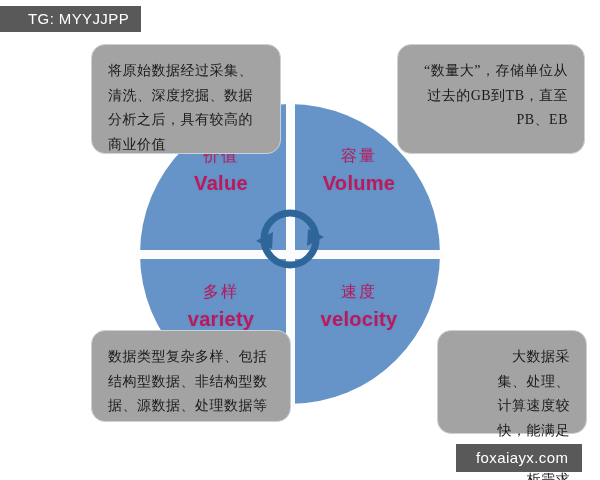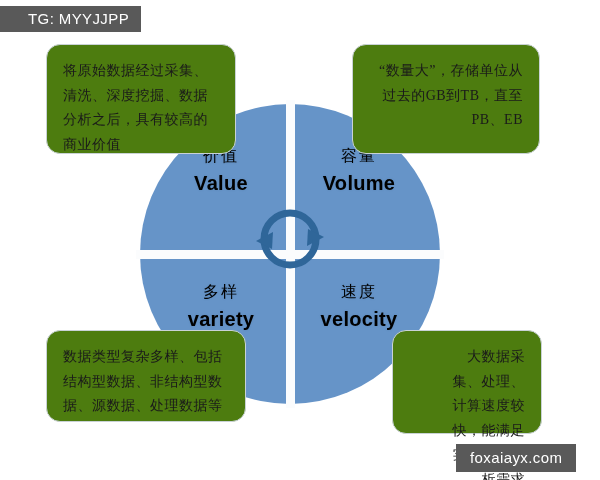--- a/index.html
+++ b/index.html
@@ -34,21 +34,21 @@
   }
   #wm-top {
     left: 0px;
     top: 6px;
     padding: 4px 12px 5px 28px;
     font-size: 15px;
   }
   #wm-bottom {
     left: 456px;
     top: 444px;
-    padding: 5px 14px 6px 14px;
+    padding: 5px 14px 6px 20px;
     font-size: 15px;
   }
 
   
   #circle-wrap {
     position: absolute;
     left: 140px;
     top: 104px;
     width: 300px;
     height: 300px;
@@ -73,21 +73,21 @@
     left: 146px;
     top: -4px;
     width: 9px;
     height: 308px;
   }
 
   .quad-label {
     position: absolute;
     width: 130px;
     text-align: center;
-    color: #000000;
+    color: #be185d;
     line-height: 1.25;
     text-shadow: 0 0 2px rgba(70,110,150,0.35);
   }
   .quad-cn {
     font-family: "Liberation Serif", "DejaVu Serif", serif;
     font-size: 16px;
     letter-spacing: 2px;
     margin-bottom: 5px;
   }
   .quad-en {
@@ -105,30 +105,31 @@
     position: absolute;
     left: 110px;
     top: 95px;
     width: 80px;
     height: 80px;
   }
 
   
   .callout {
     position: absolute;
-    background: #4d7c0f;
+    background: #a3a3a3;
     border: 1px solid #c9d2d6;
     border-radius: 14px;
     box-sizing: border-box;
     padding: 14px 16px 14px 16px;
     color: #1a1a1a;
     font-family: "Liberation Serif", "DejaVu Serif", serif;
     font-size: 14px;
     line-height: 1.75;
     letter-spacing: 0.5px;
+    margin-left: 45px;
   }
   #box-value   { left: 46px;  top: 44px;  width: 190px; height: 110px; }
   #box-volume  { left: 352px; top: 44px;  width: 188px; height: 110px; text-align: right; border-radius: 14px; }
   #box-variety { left: 46px;  top: 330px; width: 200px; height: 92px; }
   #box-velocity{ left: 392px; top: 330px; width: 150px; height: 104px; text-align: right; padding-left: 48px; }
 </style>
 </head>
 <body>
 
 <div id="stage">

